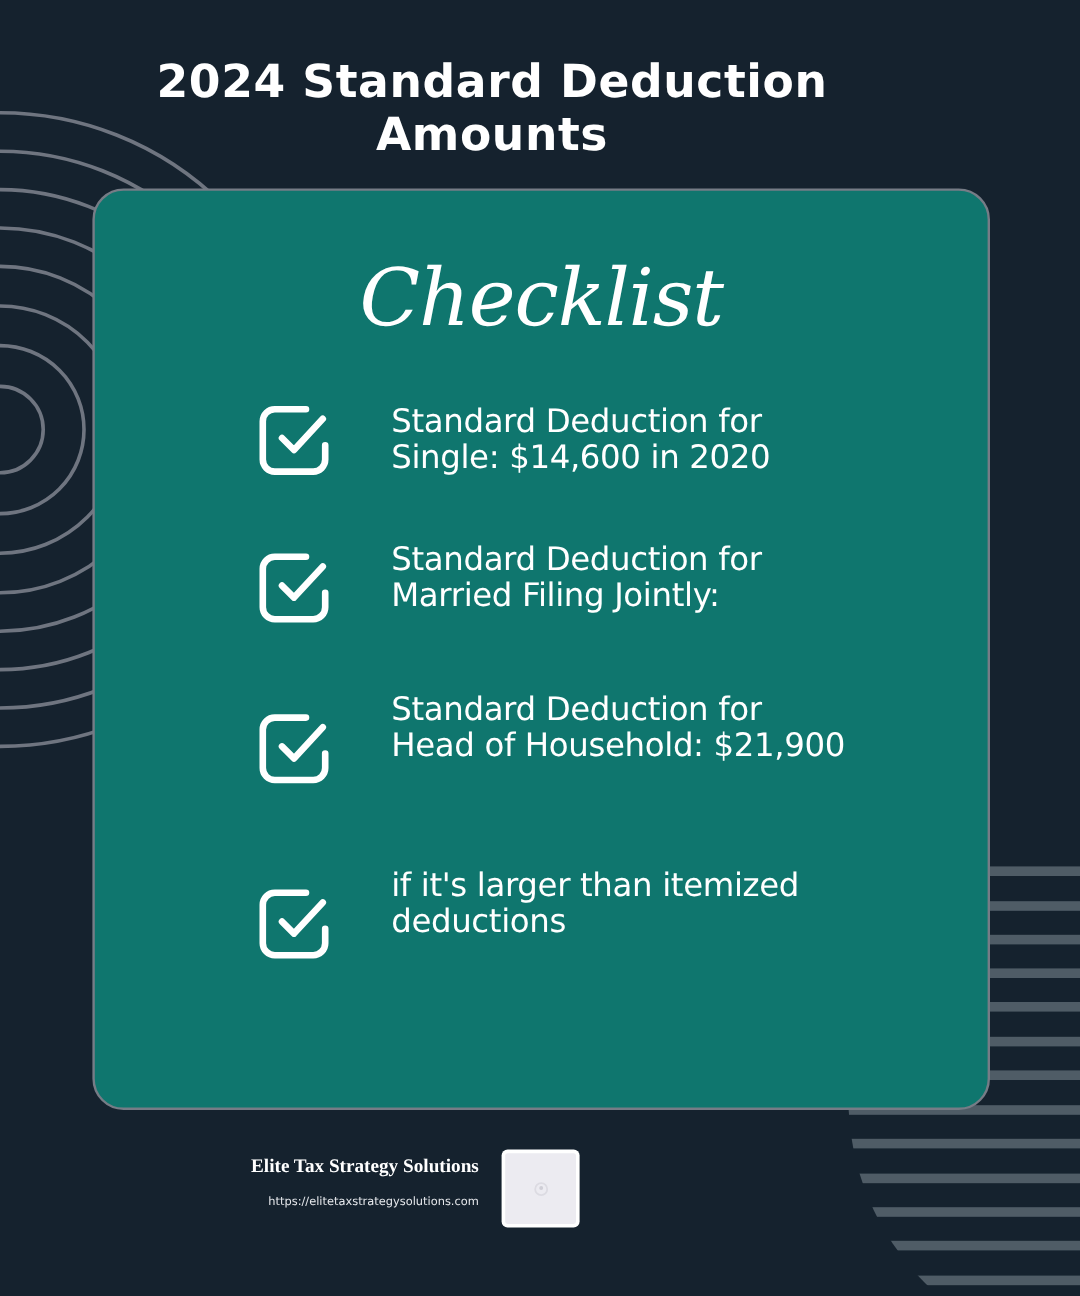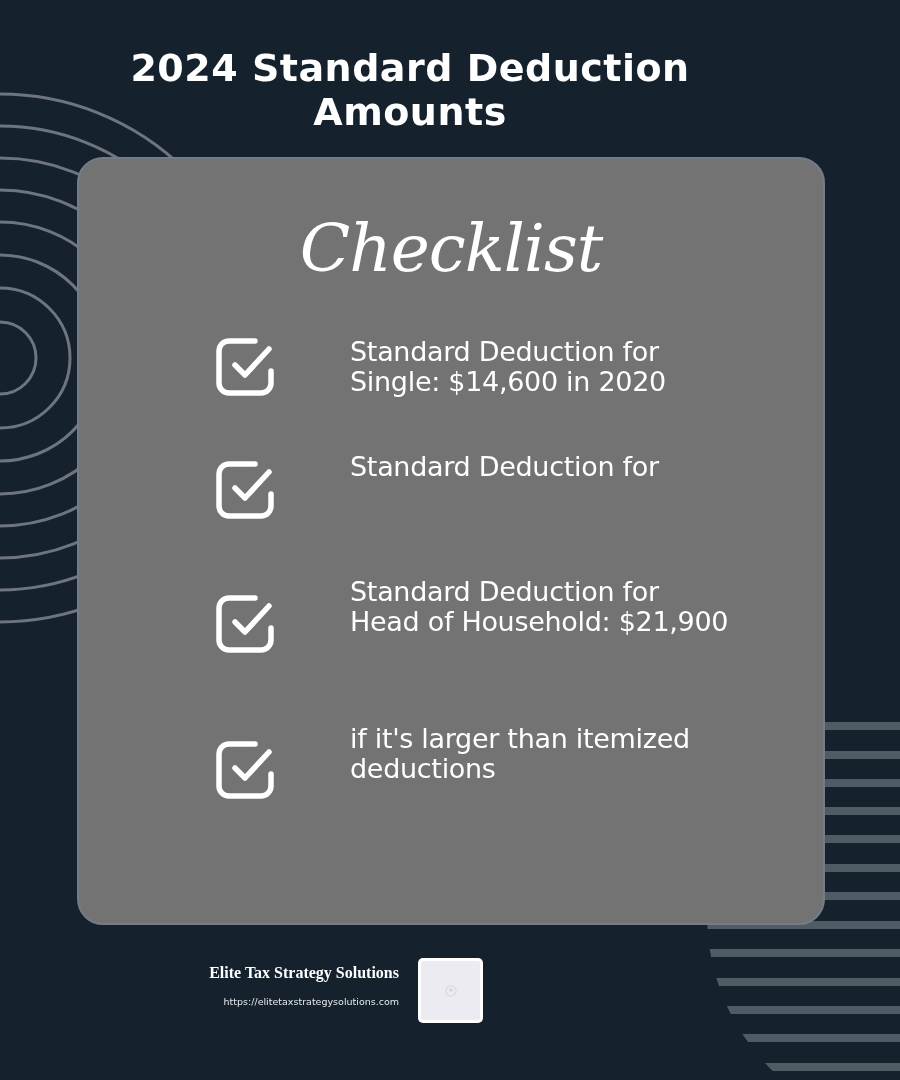--- a/index.html
+++ b/index.html
@@ -12,33 +12,33 @@
     .title {
       position: absolute; left: 0; top: 46px; width: 820px;
       text-align: center; color: #ffffff;
       font-family: "DejaVu Sans", sans-serif; font-weight: bold;
       font-size: 38px; line-height: 44px; letter-spacing: 0.5px;
     }
     .card {
       position: absolute; left: 77px; top: 157px;
       width: 744px; height: 764px;
       border: 2px solid #767c86; border-radius: 26px;
-      background: #737373;
+      background: #0f766e;
     }
     .checklist-heading {
       position: absolute; left: 0; top: 50px; width: 744px; text-align: center;
       color: #ffffff; font-family: "DejaVu Serif", serif; font-style: italic;
       font-size: 66px; line-height: 80px; letter-spacing: -1px;
     }
     .item { position: absolute; left: 0; width: 744px; }
     .check-icon { position: absolute; left: 136px; width: 60px; height: 60px; }
     .item-text {
       position: absolute; left: 247px; width: 420px;
       color: #ffffff; font-family: "DejaVu Sans", sans-serif;
-      font-size: 27px; line-height: 30px; letter-spacing: -0.3px; margin-left: 24px;
+      font-size: 27px; line-height: 30px; letter-spacing: -0.3px;
     }
     .footer-name {
       position: absolute; right: 501px; top: 964px; color: #ffffff;
       font-family: Liberation Serif, serif; font-weight: bold; font-size: 16px;
       white-space: nowrap;
     }
     .footer-url {
       position: absolute; right: 501px; top: 996px; color: #e6e8ec;
       font-family: "DejaVu Sans", sans-serif; font-size: 9.5px; white-space: nowrap;
     }
@@ -106,20 +106,21 @@
     </div>
   </div>
 
   <div class="item" style="top:301px;">
     <svg class="check-icon" style="top:0px;" viewBox="0 0 60 60">
       <path d="M40 4 H14 A10 10 0 0 0 4 14 V46 A10 10 0 0 0 14 56 H46 A10 10 0 0 0 56 46 V34" fill="none" stroke="#fff" stroke-width="5.5" stroke-linecap="round" stroke-linejoin="round"></path>
       <path d="M20 28 L30 38 L54 12" fill="none" stroke="#fff" stroke-width="5.5" stroke-linecap="round" stroke-linejoin="round"></path>
     </svg>
     <div class="item-text" style="top:-8px;">
       <div>Standard Deduction for</div>
+      <div>Married Filing Jointly:</div>
     </div>
   </div>
 
   <div class="item" style="top:435px;">
     <svg class="check-icon" style="top:0px;" viewBox="0 0 60 60">
       <path d="M40 4 H14 A10 10 0 0 0 4 14 V46 A10 10 0 0 0 14 56 H46 A10 10 0 0 0 56 46 V34" fill="none" stroke="#fff" stroke-width="5.5" stroke-linecap="round" stroke-linejoin="round"></path>
       <path d="M20 28 L30 38 L54 12" fill="none" stroke="#fff" stroke-width="5.5" stroke-linecap="round" stroke-linejoin="round"></path>
     </svg>
     <div class="item-text" style="top:-17px;">
       <div>Standard Deduction for</div>

